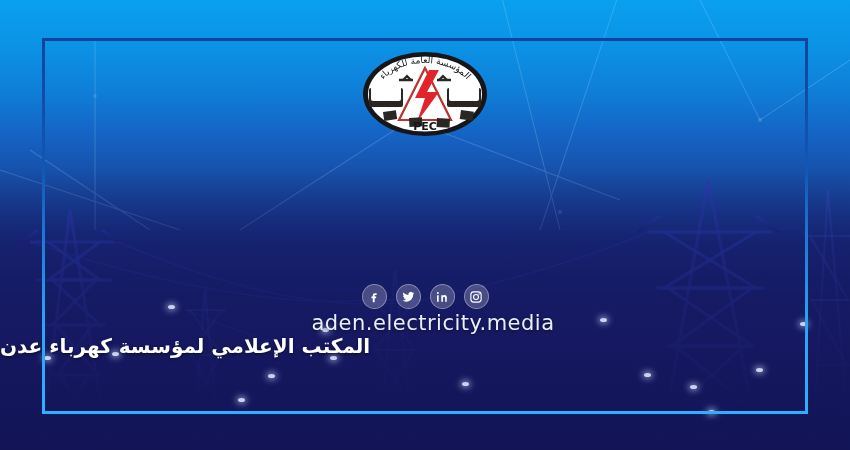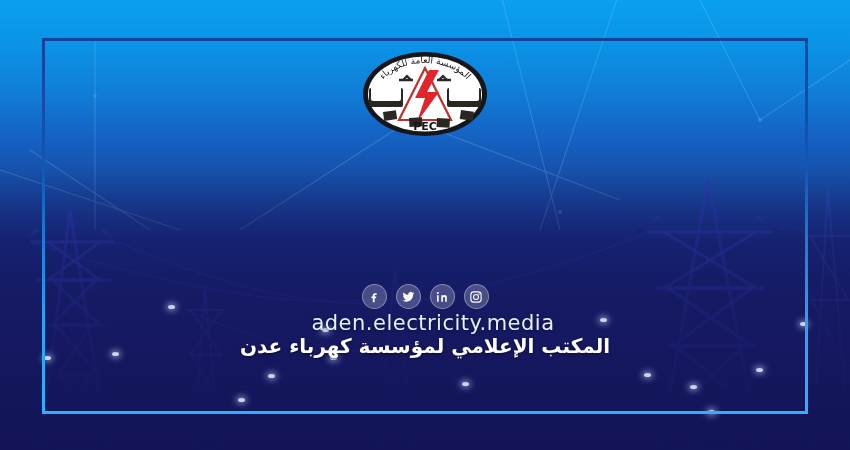--- a/index.html
+++ b/index.html
@@ -175,21 +175,21 @@
     color: #e8eefc;
     font-size: 21px;
     font-family: "DejaVu Sans", "Liberation Sans", sans-serif;
     letter-spacing: 0.5px;
     text-shadow: 0 1px 3px rgba(0,0,0,0.5);
   }
   .footer-ar {
     position: absolute;
     left: 0; right: 0;
     top: 334px;
-    text-align: center;
+    text-align: left;
     direction: rtl;
     color: #ffffff;
     font-size: 20px;
     font-weight: bold;
     font-family: "DejaVu Sans", "Liberation Sans", sans-serif;
     text-shadow: 0 1px 3px rgba(0,0,0,0.55);
   }
 </style>
 </head>
 <body>

